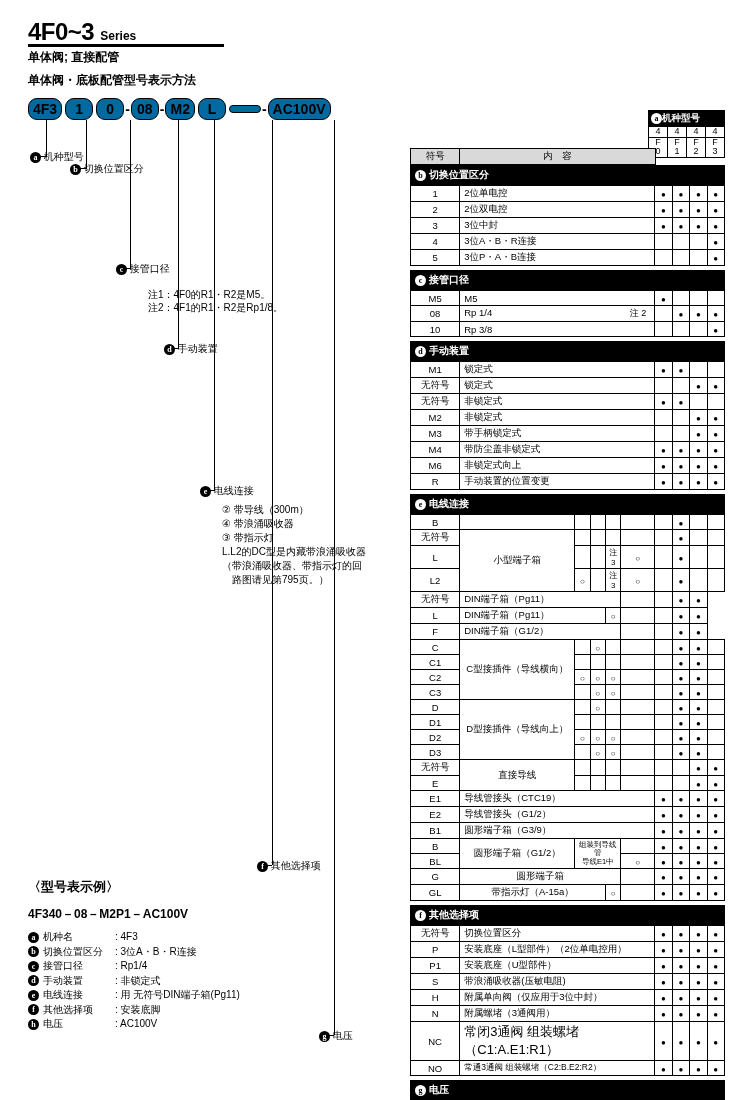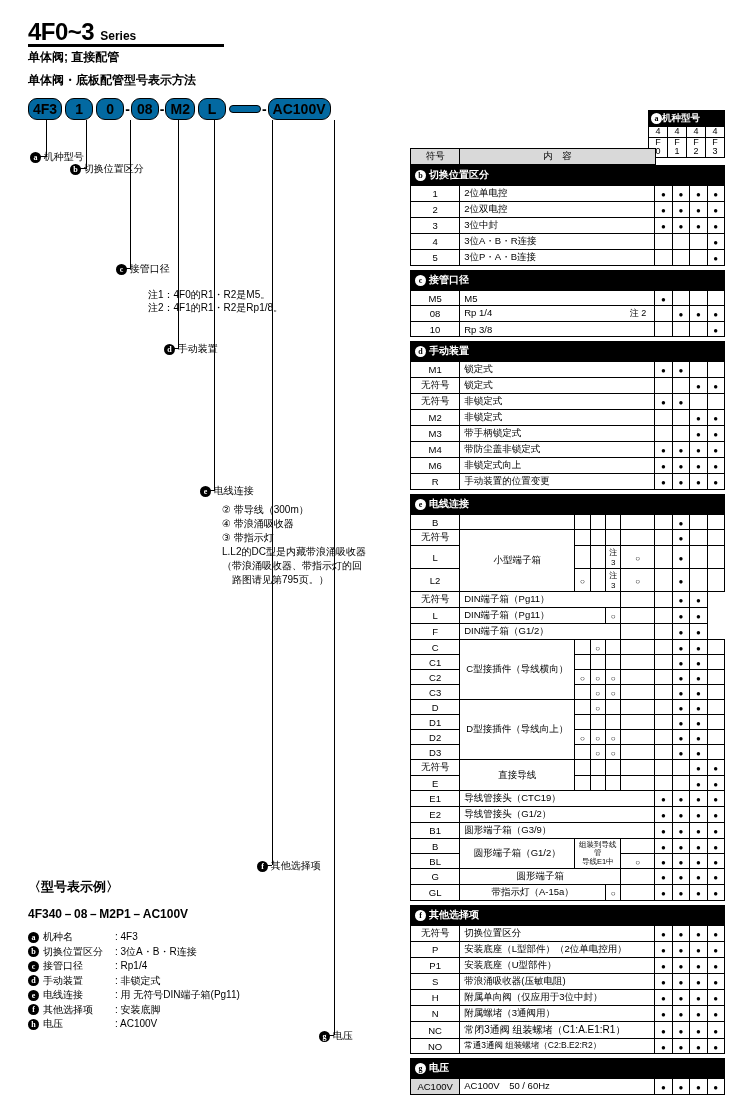--- a/index.html
+++ b/index.html
@@ -659,21 +659,21 @@
     <tr>
           <td class="c"><span>N</span></td>
           <td class="l"><span>附属螺堵（3通阀用）</span></td>
           <td class="c colw dot"></td>
           <td class="c colw dot"></td>
           <td class="c colw dot"></td>
           <td class="c colw dot"></td>
         </tr>
     <tr>
           <td class="c"><span>NC</span></td>
-          <td class="l" style="font-size:10px;"><span>常闭3通阀 组装螺堵（C1:A.E1:R1）</span></td>
+          <td class="l" style="font-size:13px;"><span>常闭3通阀 组装螺堵（C1:A.E1:R1）</span></td>
           <td class="c colw dot"></td>
           <td class="c colw dot"></td>
           <td class="c colw dot"></td>
           <td class="c colw dot"></td>
         </tr>
     <tr>
           <td class="c"><span>NO</span></td>
           <td class="l" style="font-size:8.5px;"><span>常通3通阀 组装螺堵（C2:B.E2:R2）</span></td>
           <td class="c colw dot"></td>
           <td class="c colw dot"></td>

